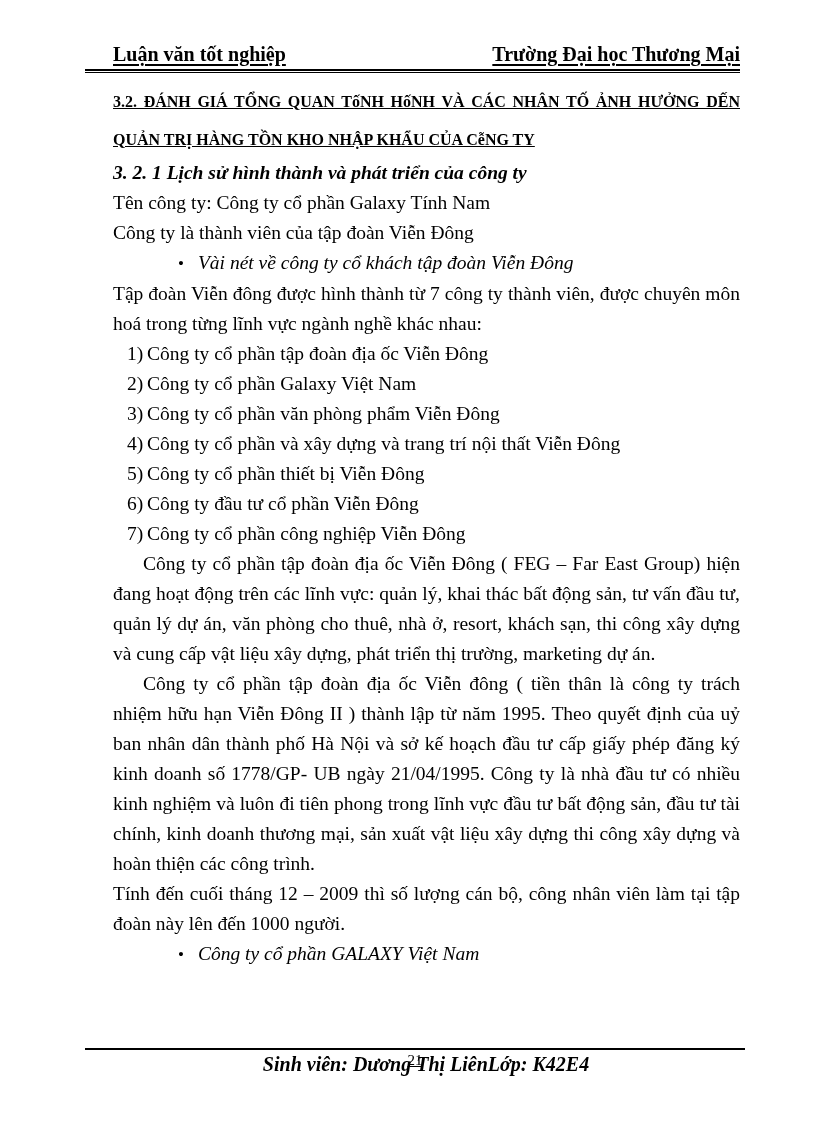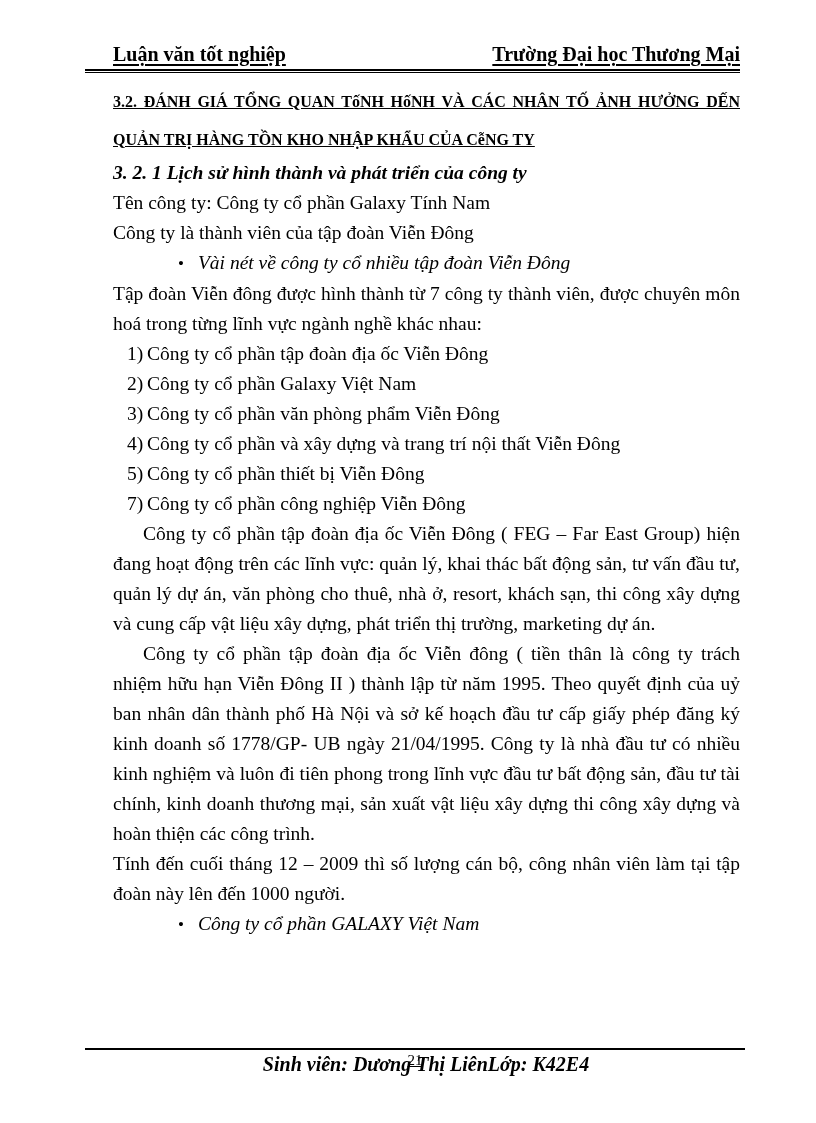--- a/index.html
+++ b/index.html
@@ -107,30 +107,31 @@
 
   <div class="content">
 
     <p class="sec-heading">3.2. ĐÁNH GIÁ TỔNG QUAN TốNH HốNH VÀ CÁC NHÂN TỐ ẢNH HƯỞNG DẾN QUẢN TRỊ HÀNG TỒN KHO NHẬP KHẨU CỦA CễNG TY</p>
 
     <p class="sub-heading">3. 2. 1 Lịch sử hình thành và phát triển của công ty</p>
 
     <p class="body-line">Tên công ty: Công ty cổ phần Galaxy Tính Nam</p>
     <p class="body-line">Công ty là thành viên của tập đoàn Viễn Đông</p>
 
-    <div class="bullet-row"><span class="bullet-dot">•</span><span>Vài nét về công ty cổ nhiều tập đoàn Viễn Đông</span></div>
+    <div class="bullet-row"><span class="bullet-dot">•</span><span>Vài nét về công ty cổ khách tập đoàn Viễn Đông</span></div>
 
     <p class="para">Tập đoàn Viễn đông được hình thành từ 7 công ty thành viên, được chuyên môn hoá trong từng lĩnh vực ngành nghề khác nhau:</p>
 
     <div class="num-list">
       <div class="li"><span class="li-marker">1)</span><span>Công ty cổ phần tập đoàn địa ốc Viễn Đông</span></div>
       <div class="li"><span class="li-marker">2)</span><span>Công ty cổ phần Galaxy Việt Nam</span></div>
       <div class="li"><span class="li-marker">3)</span><span>Công ty cổ phần văn phòng phẩm Viễn Đông</span></div>
       <div class="li"><span class="li-marker">4)</span><span>Công ty cổ phần và xây dựng và trang trí nội thất Viễn Đông</span></div>
       <div class="li"><span class="li-marker">5)</span><span>Công ty cổ phần thiết bị Viễn Đông</span></div>
+      <div class="li"><span class="li-marker">6)</span><span>Công ty đầu tư cổ phần Viễn Đông</span></div>
       <div class="li"><span class="li-marker">7)</span><span>Công ty cổ phần công nghiệp Viễn Đông</span></div>
     </div>
 
     <p class="para indent">Công ty cổ phần tập đoàn địa ốc Viễn Đông ( FEG – Far East Group) hiện đang hoạt động trên các lĩnh vực: quản lý, khai thác bất động sản, tư vấn đầu tư, quản lý dự án, văn phòng cho thuê, nhà ở, resort, khách sạn, thi công xây dựng và cung cấp vật liệu xây dựng, phát triển thị trường, marketing dự án.</p>
 
     <p class="para indent">Công ty cổ phần tập đoàn địa ốc Viễn đông ( tiền thân là công ty trách nhiệm hữu hạn Viễn Đông II ) thành lập từ năm 1995. Theo quyết định của uỷ ban nhân dân thành phố Hà Nội và sở kế hoạch đầu tư cấp giấy phép đăng ký kinh doanh số 1778/GP- UB ngày 21/04/1995. Công ty là nhà đầu tư có nhiều kinh nghiệm và luôn đi tiên phong trong lĩnh vực đầu tư bất động sản, đầu tư tài chính, kinh doanh thương mại, sản xuất vật liệu xây dựng thi công xây dựng và hoàn thiện các công trình.</p>
 
     <p class="para">Tính đến cuối tháng 12 – 2009 thì số lượng cán bộ, công nhân viên làm tại tập đoàn này lên đến 1000 người.</p>
 
     <div class="bullet-row"><span class="bullet-dot">•</span><span>Công ty cổ phần GALAXY Việt Nam</span></div>

